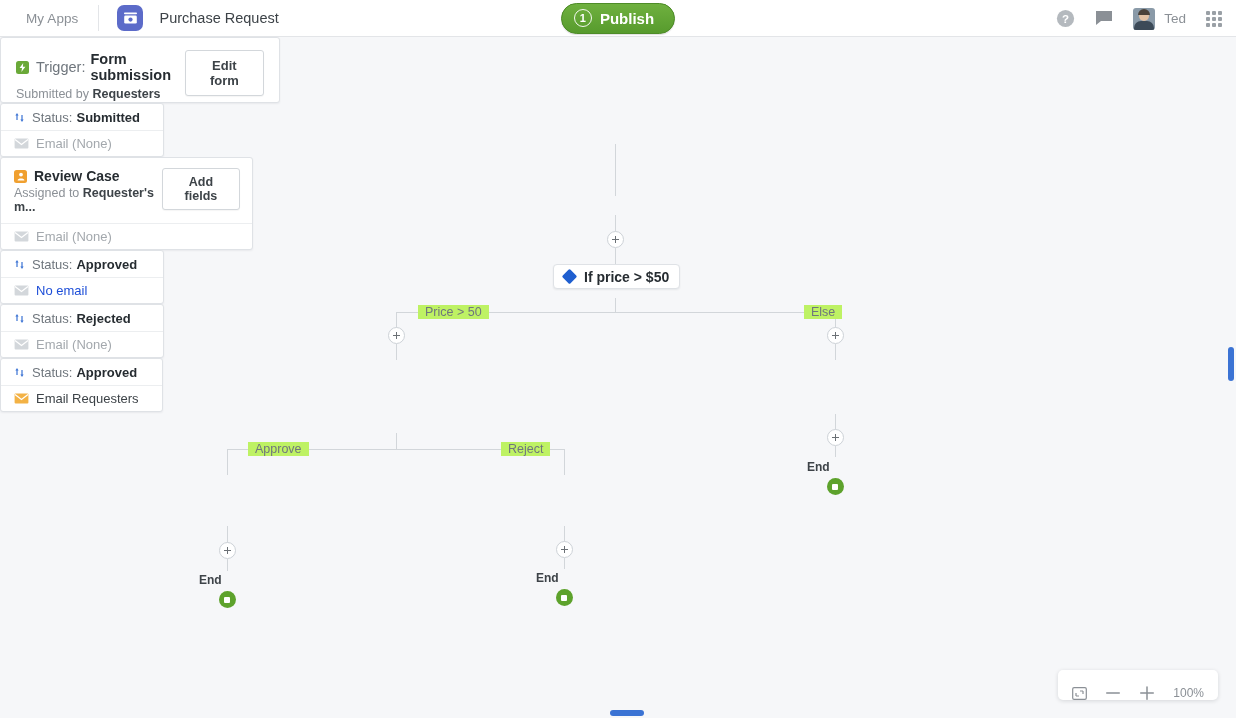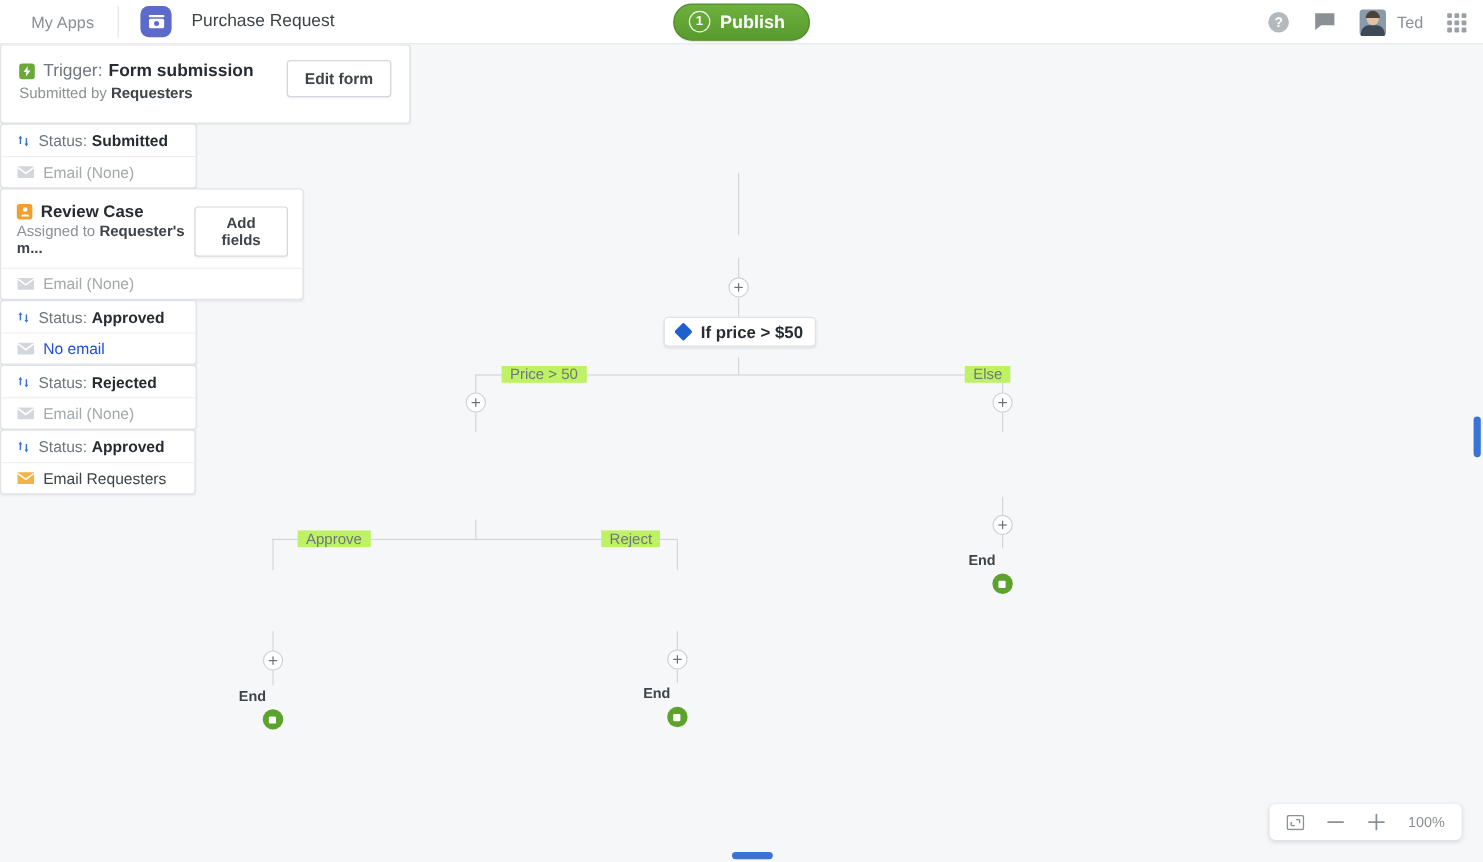--- a/index.html
+++ b/index.html
@@ -139,21 +139,21 @@
   .ico { flex: 0 0 auto; margin-right: 7px; display: inline-flex;
          align-items: center; justify-content: center; }
 
   .sq { width: 13px; height: 13px; border-radius: 2.5px;
         display:inline-flex; align-items:center; justify-content:center; }
   .sq.green { background: #6aa938; }
   .sq.orange { background: #f0a030; }
 
   
   .trigger {
-    width: 342px; height: 66px;
+    width: 280px; height: 66px;
     padding: 13px 15px 0 15px;
   }
   .trigger .t1 { font-size: 14.5px; color: #6f767d; display:flex; align-items:center; }
   .trigger .t1 b { color:#262c31; font-weight:bold; margin-left:5px; }
   .trigger .t2 { font-size: 12.5px; color: #8b9096; margin-top: 4px; }
   .trigger .t2 b { color:#3d4348; font-weight:bold; }
   .btn {
     background:#fff; border:1px solid #d3d7db; border-radius:3px;
     font-size:13px; font-weight:bold; color:#3d4348;
     padding:7px 14px; cursor:pointer;
@@ -191,21 +191,21 @@
   
   .review .r1 { font-size:14px; font-weight:bold; color:#262c31; display:flex; align-items:center; }
   .review .r2 { font-size:12.5px; color:#8b9096; margin-top:2px; }
   .review .r2 b { color:#3d4348; font-weight:bold; }
 
   
   .zoombar {
     position:absolute; right:18px; bottom:18px;
     background:#fff; border-radius:5px;
     box-shadow: 0 1px 4px rgba(16,22,26,.14);
-    height:30px; display:flex; align-items:center;
+    height:30px; display:flex; align-items:flex-end;
     padding: 0 14px; gap:18px; z-index:10;
   }
   .zoombar .zi { cursor:pointer; display:flex; align-items:center; color:#6f767d; }
   .zoombar .pct { font-size:12px; color:#8b9096; }
 
   
   .vscroll {
     position:absolute; right:2px; top:310px; width:6px; height:34px;
     background:#3b73d4; border-radius:3px; z-index:12; cursor:pointer;
   }
@@ -343,21 +343,21 @@
   <div class="branch-label" style="left:418px; top:268px;">Price &gt; 50</div>
   <div class="branch-label" style="left:804px; top:268px;">Else</div>
 
   <div class="plus" style="left:388px; top:290px;"></div>
   <div class="plus" style="left:827px; top:290px;"></div>
 
   <div class="line" style="left:396px; top:307px; height:16px;"></div>
   <div class="line" style="left:835px; top:307px; height:16px;"></div>
 
   <div class="card review" style="left:266px; top:323px; width:253px;">
-    <div style="display:flex; align-items:flex-end; justify-content:space-between; padding:10px 12px 9px 13px;">
+    <div style="display:flex; align-items:flex-start; justify-content:space-between; padding:10px 12px 9px 13px;">
       <div>
         <div class="r1">
           <span class="ico">
             <span class="sq orange">
               <svg width="8" height="9" viewBox="0 0 8 9">
                 <circle cx="4" cy="2.6" r="1.9" fill="#fff"></circle>
                 <path d="M0.6 8.4 C0.6 5.9 7.4 5.9 7.4 8.4 Z" fill="#fff"></path>
               </svg>
             </span>
           </span>

